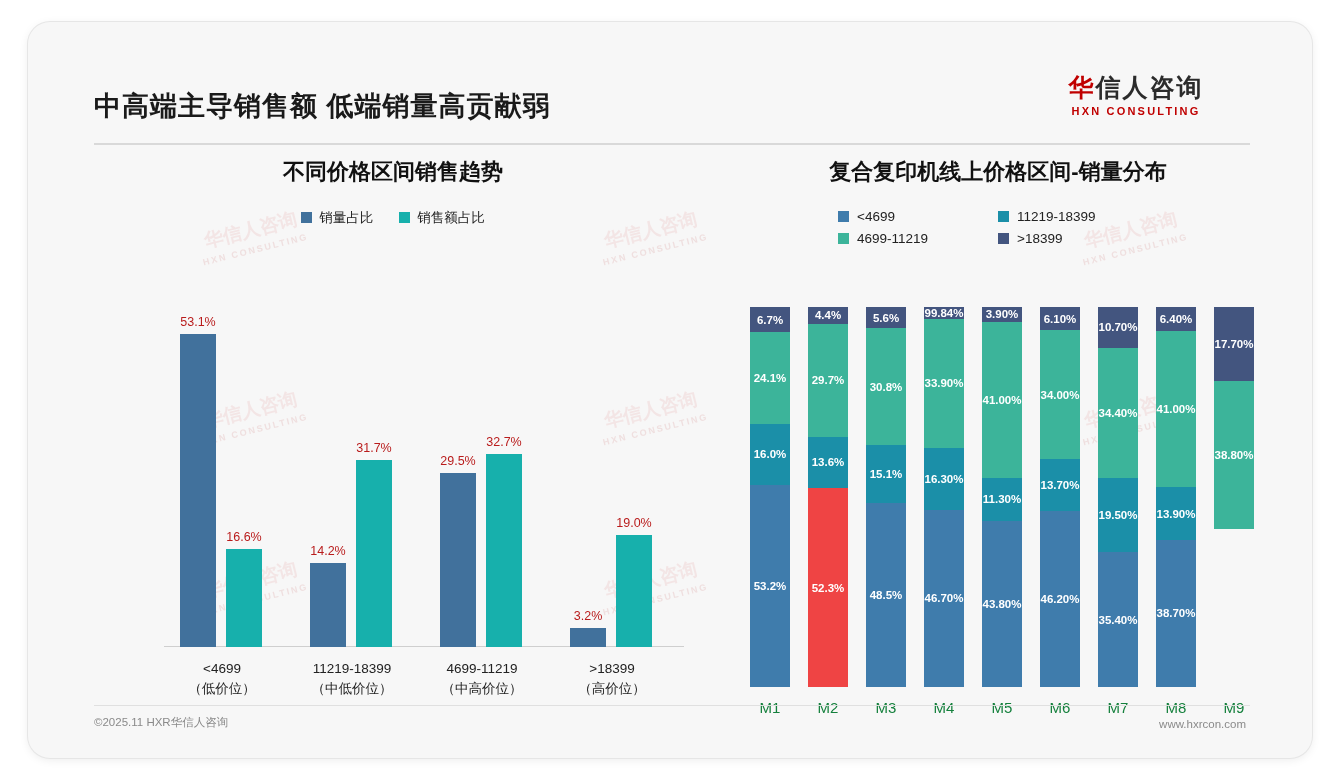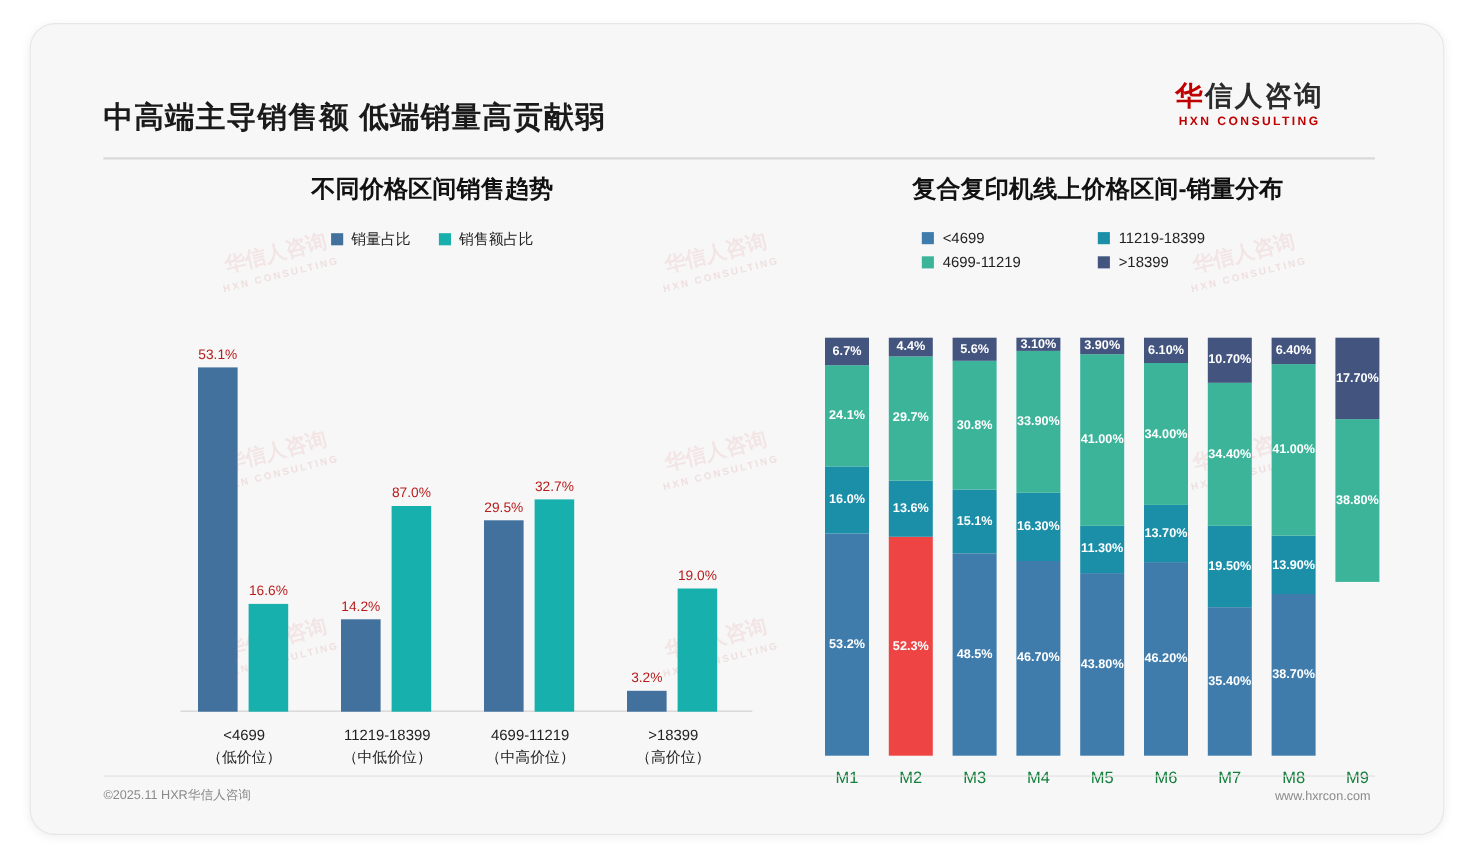--- a/index.html
+++ b/index.html
@@ -171,21 +171,21 @@
         </div>
       </div>
 
       <div class="group" style="left:136px;">
         <div class="bar" style="left:10px;height:25.4%;">
           <div class="fill" style="background:#41719c"></div>
           <div class="lbl">14.2%</div>
         </div>
         <div class="bar" style="left:56px;height:56.6%;">
           <div class="fill" style="background:#17b0ac"></div>
-          <div class="lbl">87.0%</div>
+          <div class="lbl">31.7%</div>
         </div>
         <div class="cat">
           <div>11219-18399</div>
           <div>（中低价位）</div>
         </div>
       </div>
 
       <div class="group" style="left:266px;">
         <div class="bar" style="left:10px;height:52.7%;">
           <div class="fill" style="background:#41719c"></div>
@@ -294,21 +294,21 @@
         <div class="seg" style="bottom:0;height:46.7%;background:#3f7cac">
             <span>46.70%</span>
           </div>
         <div class="seg" style="bottom:46.7%;height:16.3%;background:#1b8fa8">
             <span>16.30%</span>
           </div>
         <div class="seg" style="bottom:63.0%;height:33.9%;background:#3cb49a">
             <span>33.90%</span>
           </div>
         <div class="seg" style="bottom:96.9%;height:3.1%;background:#43557f">
-            <span>3.10%</span>
+            <span>99.84%</span>
           </div>
         <div class="xlab">M4</div>
       </div>
 
       <div class="scol" style="left:242px;">
         <div class="seg" style="bottom:0;height:43.8%;background:#3f7cac">
             <span>43.80%</span>
           </div>
         <div class="seg" style="bottom:43.8%;height:11.3%;background:#1b8fa8">
             <span>11.30%</span>

